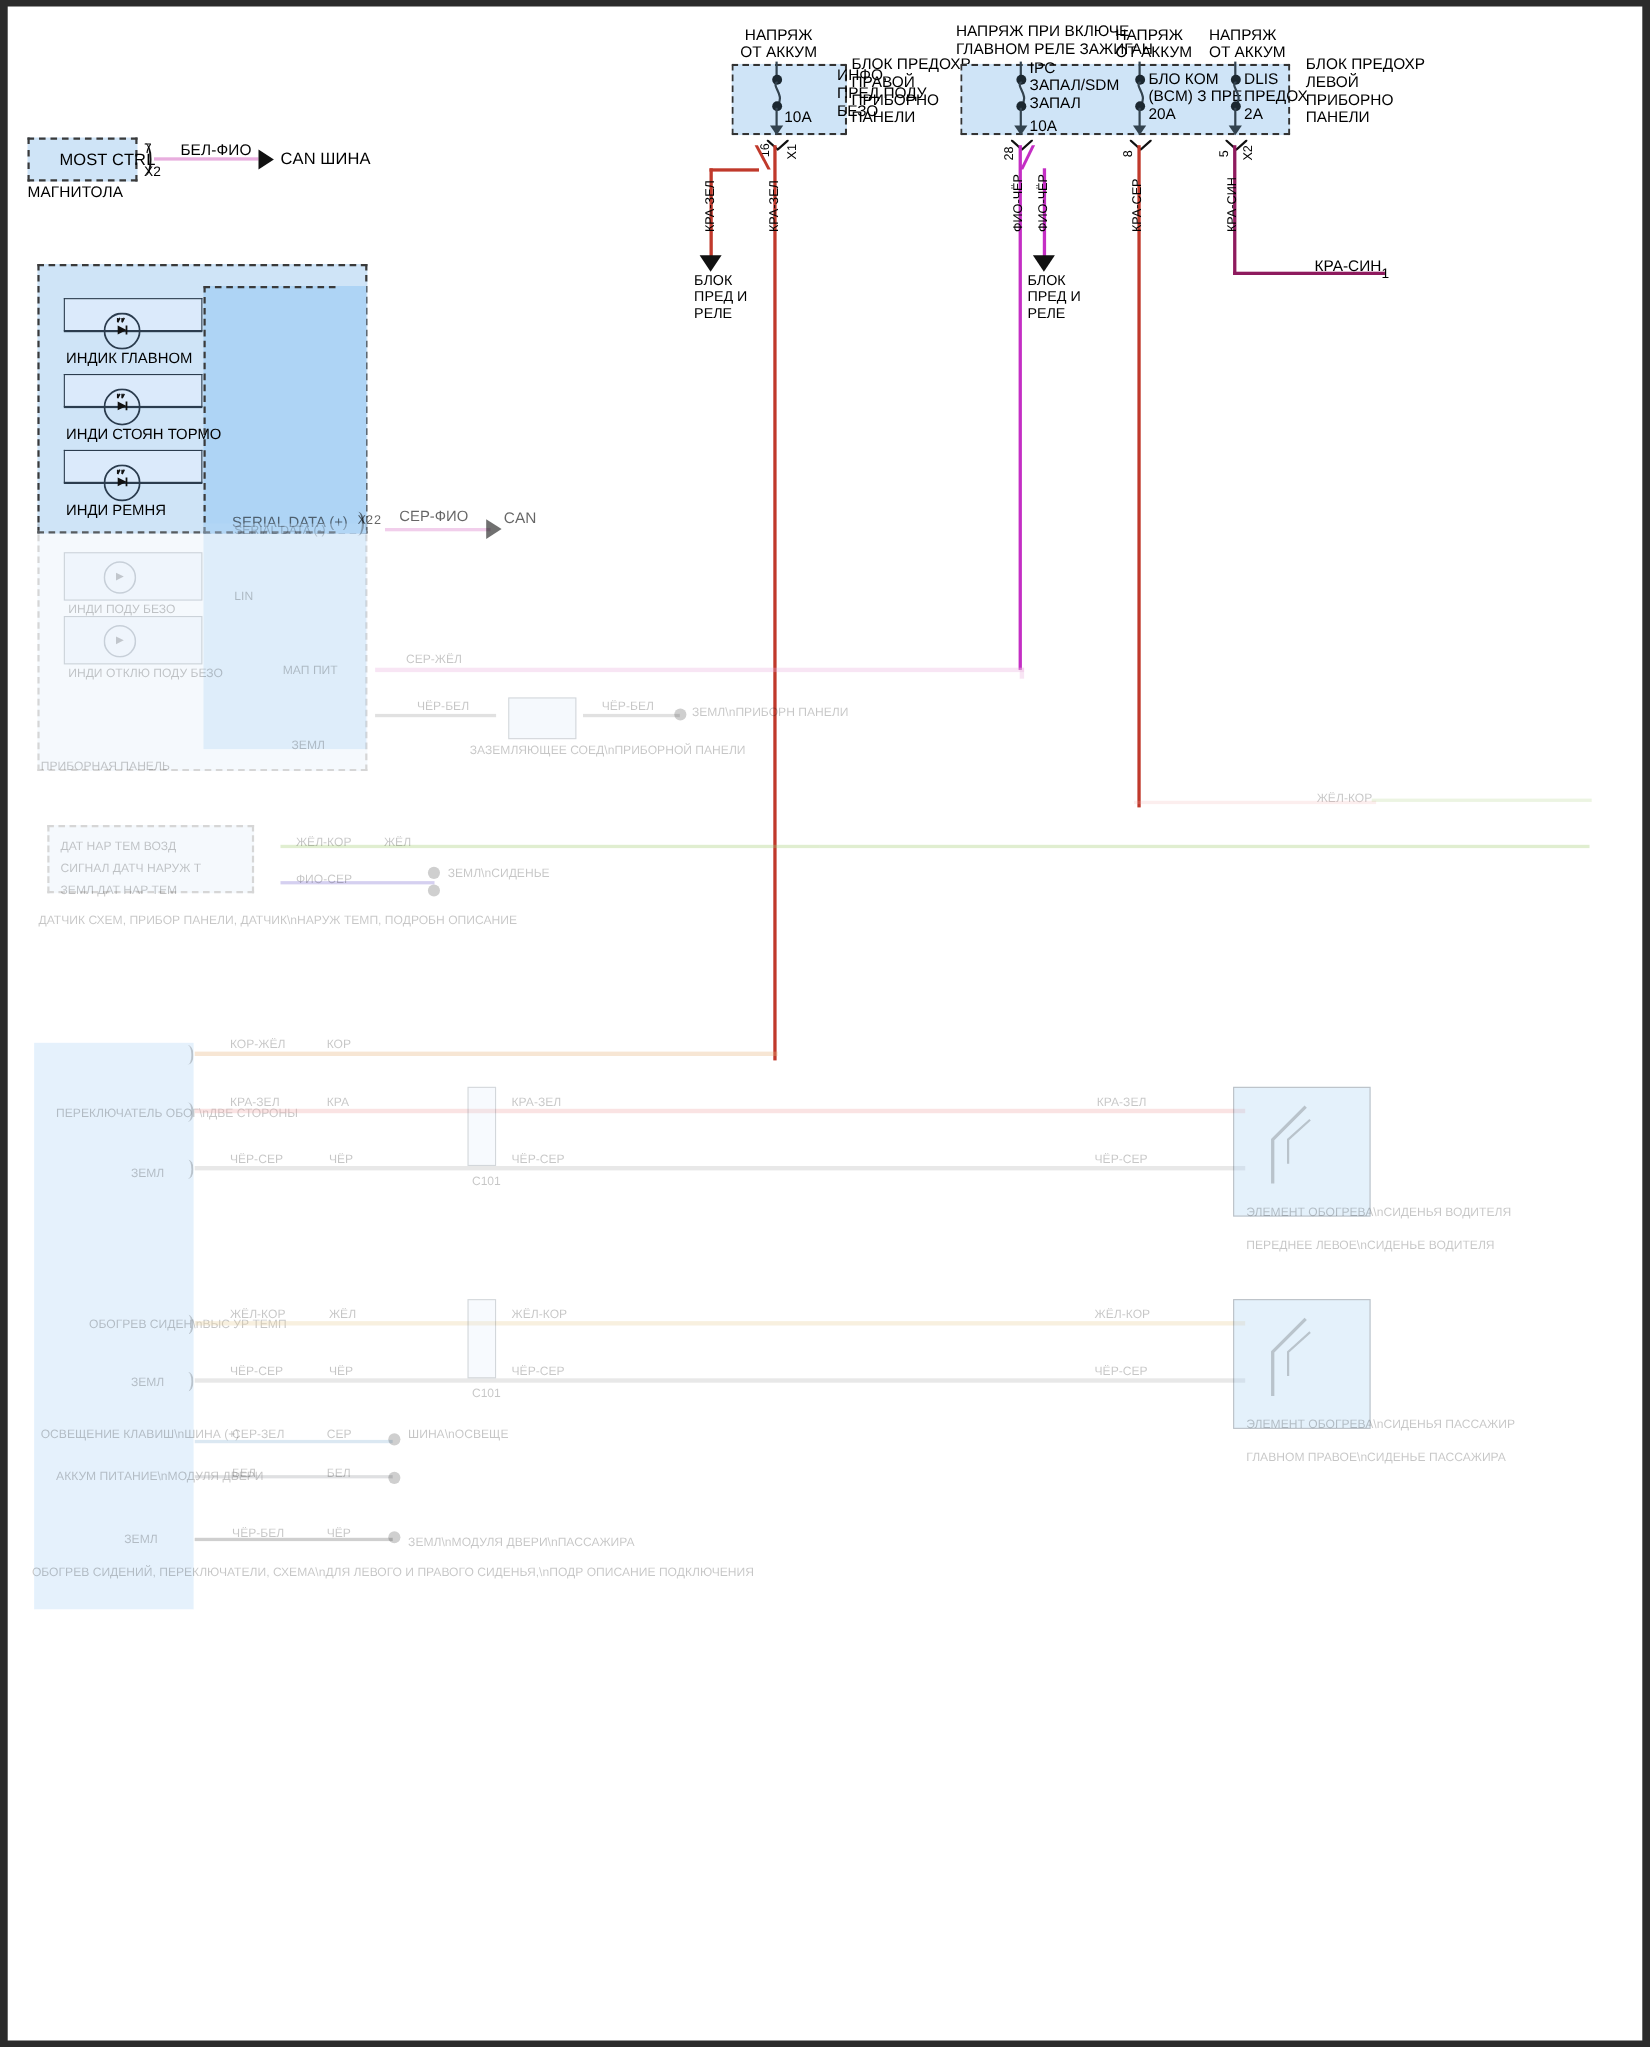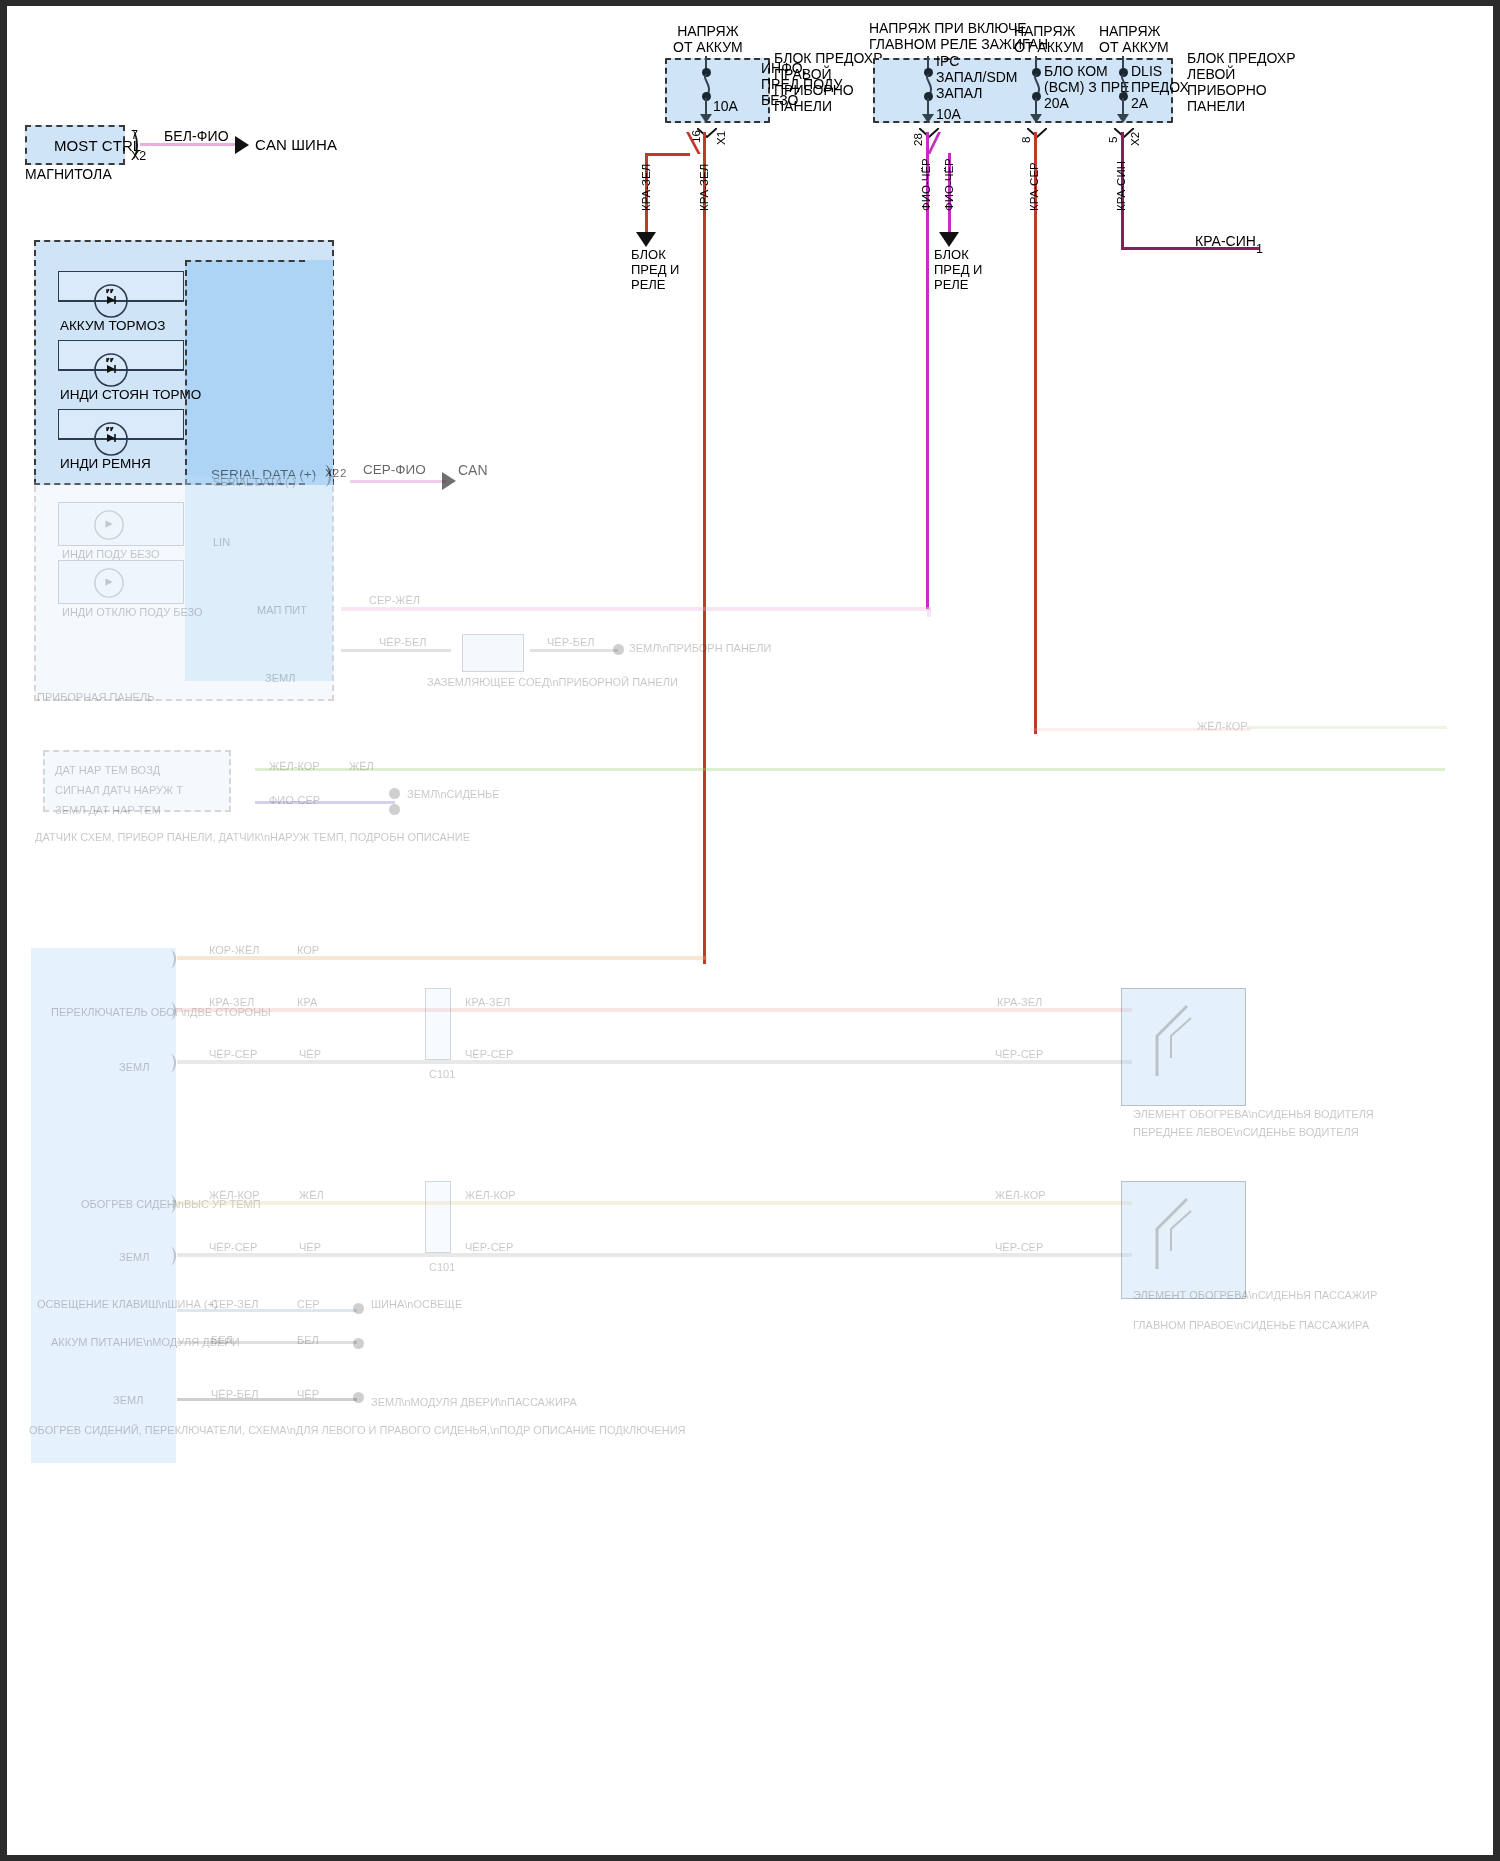--- a/index.html
+++ b/index.html
@@ -240,21 +240,21 @@
   <div class="abs" style="left:178px; top:254px; width:120px; height:225px; border:2px dashed #3a3a3a; border-right:none;"></div>
 
   <div class="abs" style="left:51px; top:265px; width:126px; height:30px; border:1.5px solid #2b3c4e; border-bottom:none; background:#dbeafb;"></div>
   <div class="wh" style="left:51px; top:294px; width:126px; height:1.5px; background:#2b3c4e;"></div>
   <svg class="abs" style="left:87px; top:278px;" width="34" height="34" viewBox="0 0 34 34">
     <circle cx="17" cy="17" r="16" fill="none" stroke="#2b3c4e" stroke-width="1.6"></circle>
     <path d="M13 20 L13 12 L21 16 Z" fill="#111"></path>
     <path d="M21 16 L21 12 M21 16 L21 20" stroke="#111" stroke-width="1.6"></path>
     <path d="M13 9 L15 5 M13 5 L13 9 M17 9 L19 5 M17 5 L17 9" stroke="#111" stroke-width="1.4"></path>
   </svg>
-  <div class="ts" style="left:53px; top:313px; font-size:13.5px;">АККУМ ТОРМОЗ</div>
+  <div class="ts" style="left:53px; top:313px; font-size:13.5px;">ИНДИК ГЛАВНОМ</div>
 
   <div class="abs" style="left:51px; top:334px; width:126px; height:30px; border:1.5px solid #2b3c4e; border-bottom:none; background:#dbeafb;"></div>
   <div class="wh" style="left:51px; top:363px; width:126px; height:1.5px; background:#2b3c4e;"></div>
   <svg class="abs" style="left:87px; top:347px;" width="34" height="34" viewBox="0 0 34 34">
     <circle cx="17" cy="17" r="16" fill="none" stroke="#2b3c4e" stroke-width="1.6"></circle>
     <path d="M13 20 L13 12 L21 16 Z" fill="#111"></path>
     <path d="M21 16 L21 12 M21 16 L21 20" stroke="#111" stroke-width="1.6"></path>
     <path d="M13 9 L15 5 M13 5 L13 9 M17 9 L19 5 M17 5 L17 9" stroke="#111" stroke-width="1.4"></path>
   </svg>
   <div class="ts" style="left:53px; top:382px; font-size:13.5px;">ИНДИ СТОЯН ТОРМО</div>
@@ -386,21 +386,21 @@
     <div class="fz" style="left:418px; top:512px; width:26px; height:72px; border:1.5px solid #2b3c4e; background:#dbeafb;"></div>
     <div class="fz" style="left:418px; top:705px; width:26px; height:72px; border:1.5px solid #2b3c4e; background:#dbeafb;"></div>
     <div class="fztxt" style="left:422px; top:592px;">С101</div>
     <div class="fztxt" style="left:422px; top:785px;">С101</div>
 
     <div class="fz2" style="left:1114px; top:512px; width:125px; height:118px; background:#aed4f5; border:1.5px solid #2b3c4e;"></div>
     <svg class="fz" style="left:1140px; top:520px;" width="70" height="90" viewBox="0 0 70 90">
       <path d="M10 80 L10 40 L40 10" stroke="#111" stroke-width="3" fill="none"></path>
       <path d="M24 62 L24 40 L44 22" stroke="#111" stroke-width="2" fill="none"></path>
     </svg>
-    <div class="fztxt" style="left:1126px; top:620px;margin-top:12px;">ЭЛЕМЕНТ ОБОГРЕВА\nСИДЕНЬЯ ВОДИТЕЛЯ</div>
+    <div class="fztxt" style="left:1126px; top:620px;">ЭЛЕМЕНТ ОБОГРЕВА\nСИДЕНЬЯ ВОДИТЕЛЯ</div>
     <div class="fztxt" style="left:1126px; top:650px;">ПЕРЕДНЕЕ ЛЕВОЕ\nСИДЕНЬЕ ВОДИТЕЛЯ</div>
 
     <div class="fz2" style="left:1114px; top:705px; width:125px; height:118px; background:#aed4f5; border:1.5px solid #2b3c4e;"></div>
     <svg class="fz" style="left:1140px; top:713px;" width="70" height="90" viewBox="0 0 70 90">
       <path d="M10 80 L10 40 L40 10" stroke="#111" stroke-width="3" fill="none"></path>
       <path d="M24 62 L24 40 L44 22" stroke="#111" stroke-width="2" fill="none"></path>
     </svg>
     <div class="fztxt" style="left:1126px; top:813px;">ЭЛЕМЕНТ ОБОГРЕВА\nСИДЕНЬЯ ПАССАЖИР</div>
     <div class="fztxt" style="left:1126px; top:843px;">ГЛАВНОМ ПРАВОЕ\nСИДЕНЬЕ ПАССАЖИРА</div>
 

